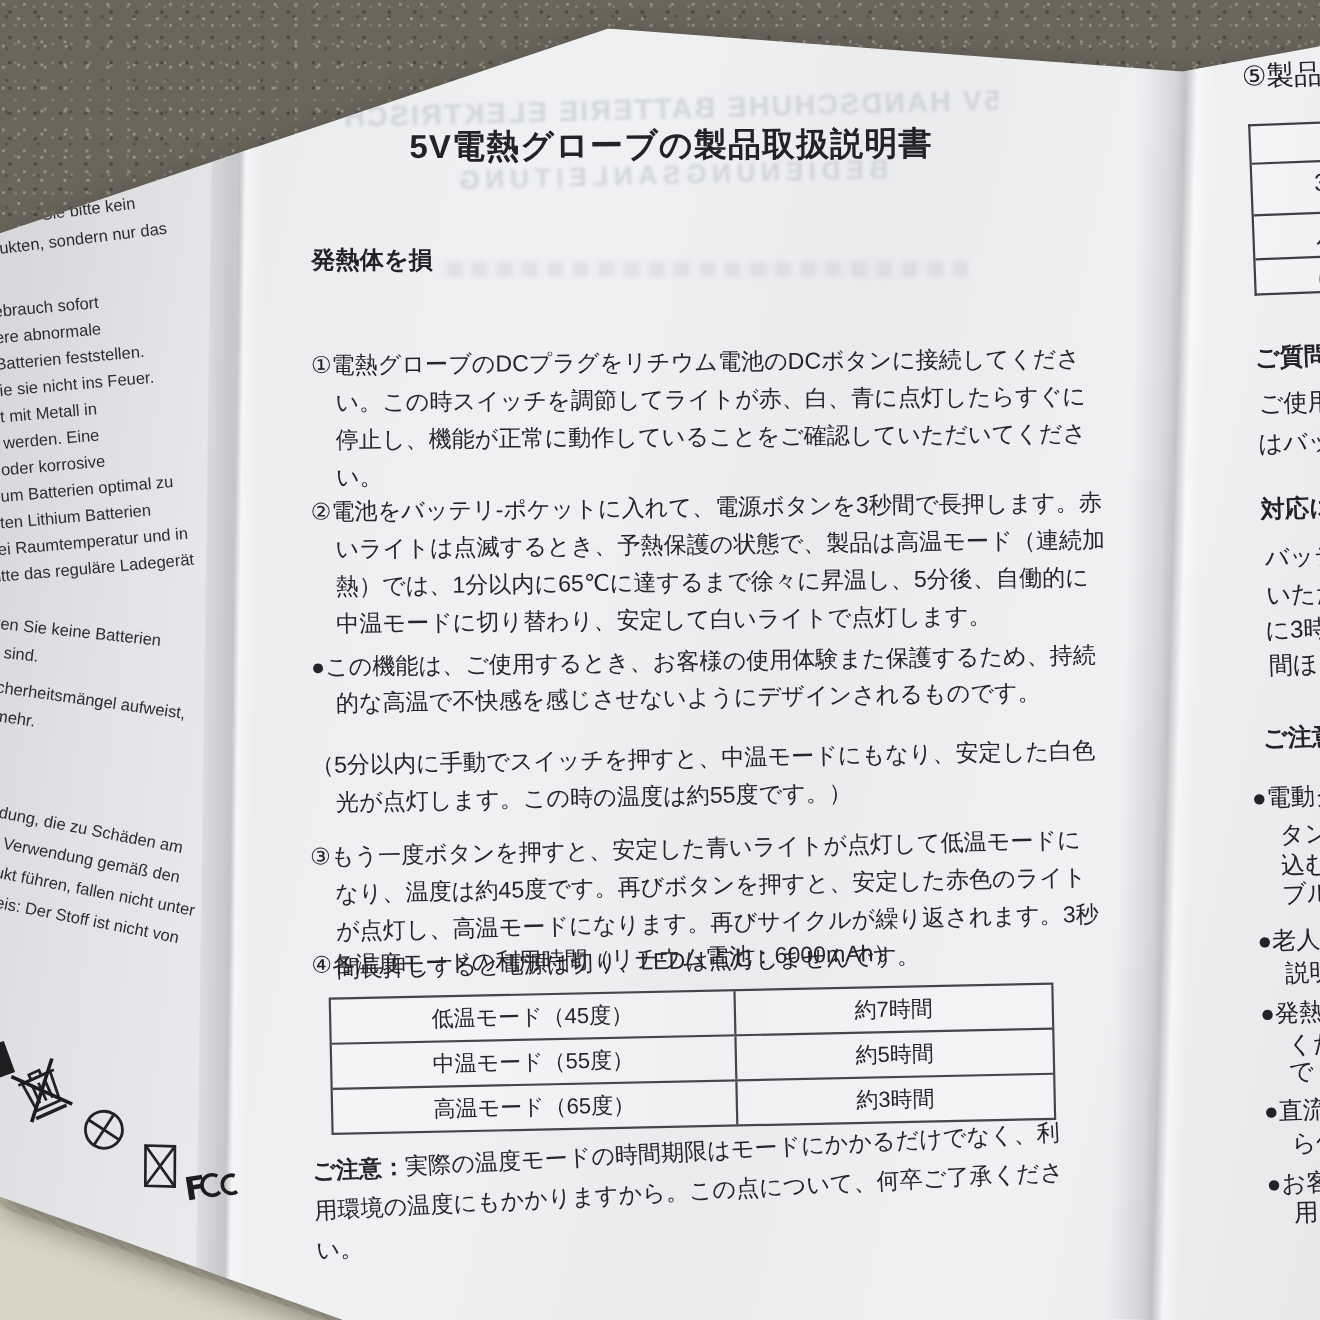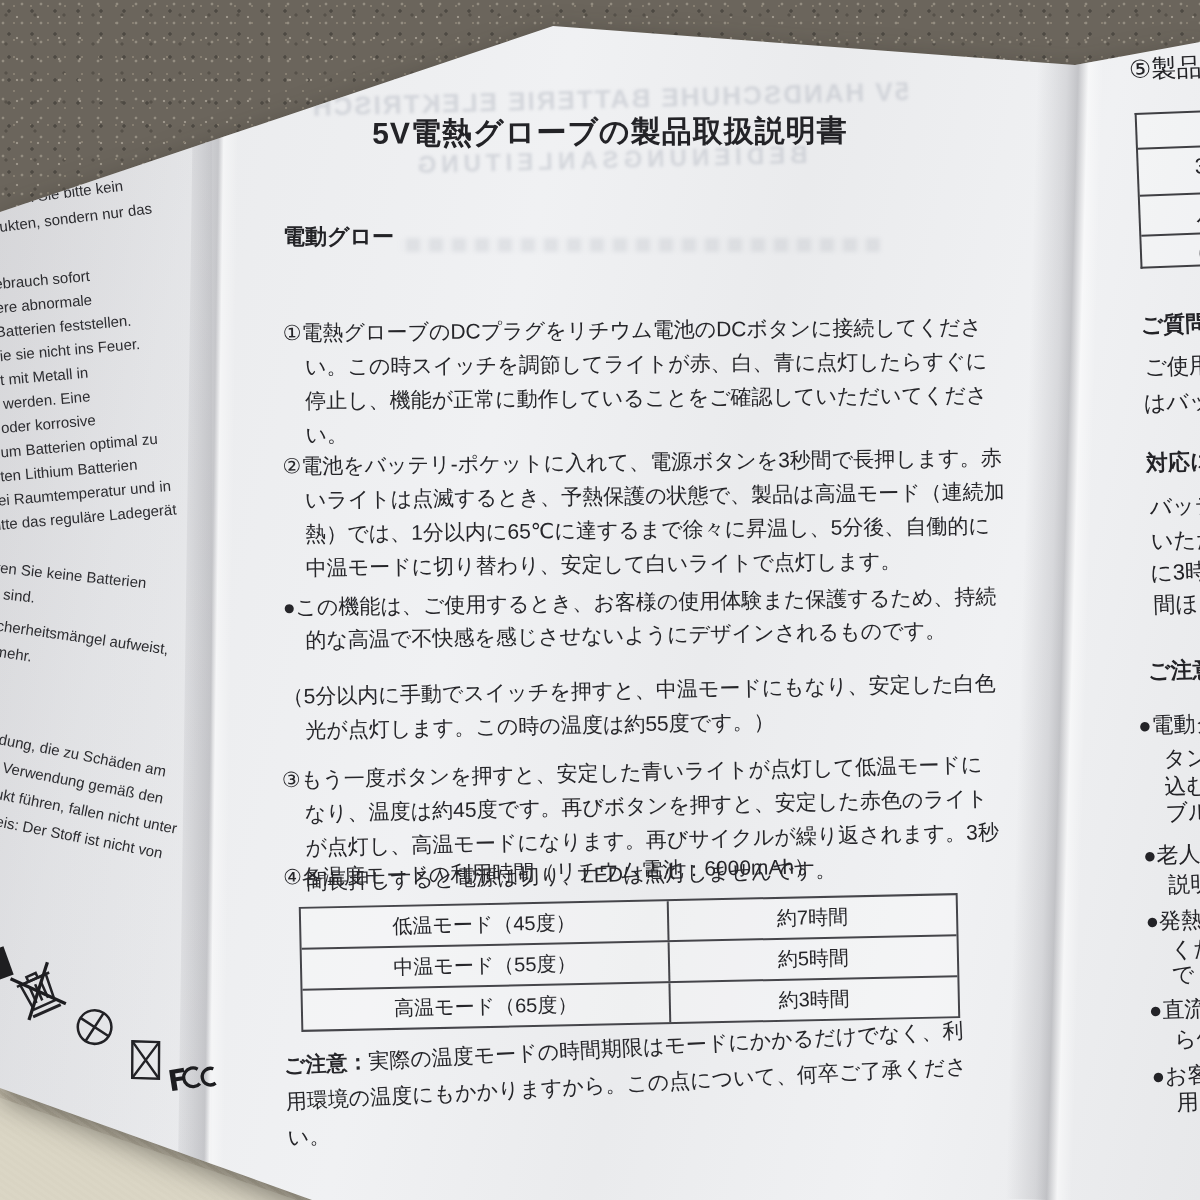--- a/index.html
+++ b/index.html
@@ -106,21 +106,21 @@
   <div class="paper">
     <div class="flap-shade"></div>
     <div class="fold-left"></div>
     <div class="fold-right"></div>
 
     <div class="ghost ghost1">5V HANDSCHUHE BATTERIE ELEKTRISCH</div>
     <div class="ghost ghost2">BEDIENUNGSANLEITUNG</div>
     <div class="ghost-smudge"></div>
 
     <div class="jp-title">5V電熱グローブの製品取扱説明書</div>
-    <div class="jp-section">電動グロー</div>
+    <div class="jp-section">発熱体を損</div>
     <p class="para p1">①電熱グローブのDCプラグをリチウム電池のDCボタンに接続してください。この時スイッチを調節してライトが赤、白、青に点灯したらすぐに停止し、機能が正常に動作していることをご確認していただいてください。</p>
     <p class="para p2">②電池をバッテリ-ポケットに入れて、電源ボタンを3秒間で長押します。赤いライトは点滅するとき、予熱保護の状態で、製品は高温モード（連続加熱）では、1分以内に65℃に達するまで徐々に昇温し、5分後、自働的に中温モードに切り替わり、安定して白いライトで点灯します。</p>
     <p class="para p3">●この機能は、ご使用するとき、お客様の使用体験また保護するため、持続的な高温で不快感を感じさせないようにデザインされるものです。</p>
     <p class="para p4">（5分以内に手動でスイッチを押すと、中温モードにもなり、安定した白色光が点灯します。この時の温度は約55度です。）</p>
     <p class="para p5">③もう一度ボタンを押すと、安定した青いライトが点灯して低温モードになり、温度は約45度です。再びボタンを押すと、安定した赤色のライトが点灯し、高温モードになります。再びサイクルが繰り返されます。3秒間長押しすると電源は切り、LEDは点灯しませんです。</p>
     <div class="jp-caption">④各温度モードの利用時間（リチウム電池：6000mAh）</div>
 
     <div class="jtable">
       <div class="jrow">
         <div class="jcell mode">低温モード（45度）</div>

